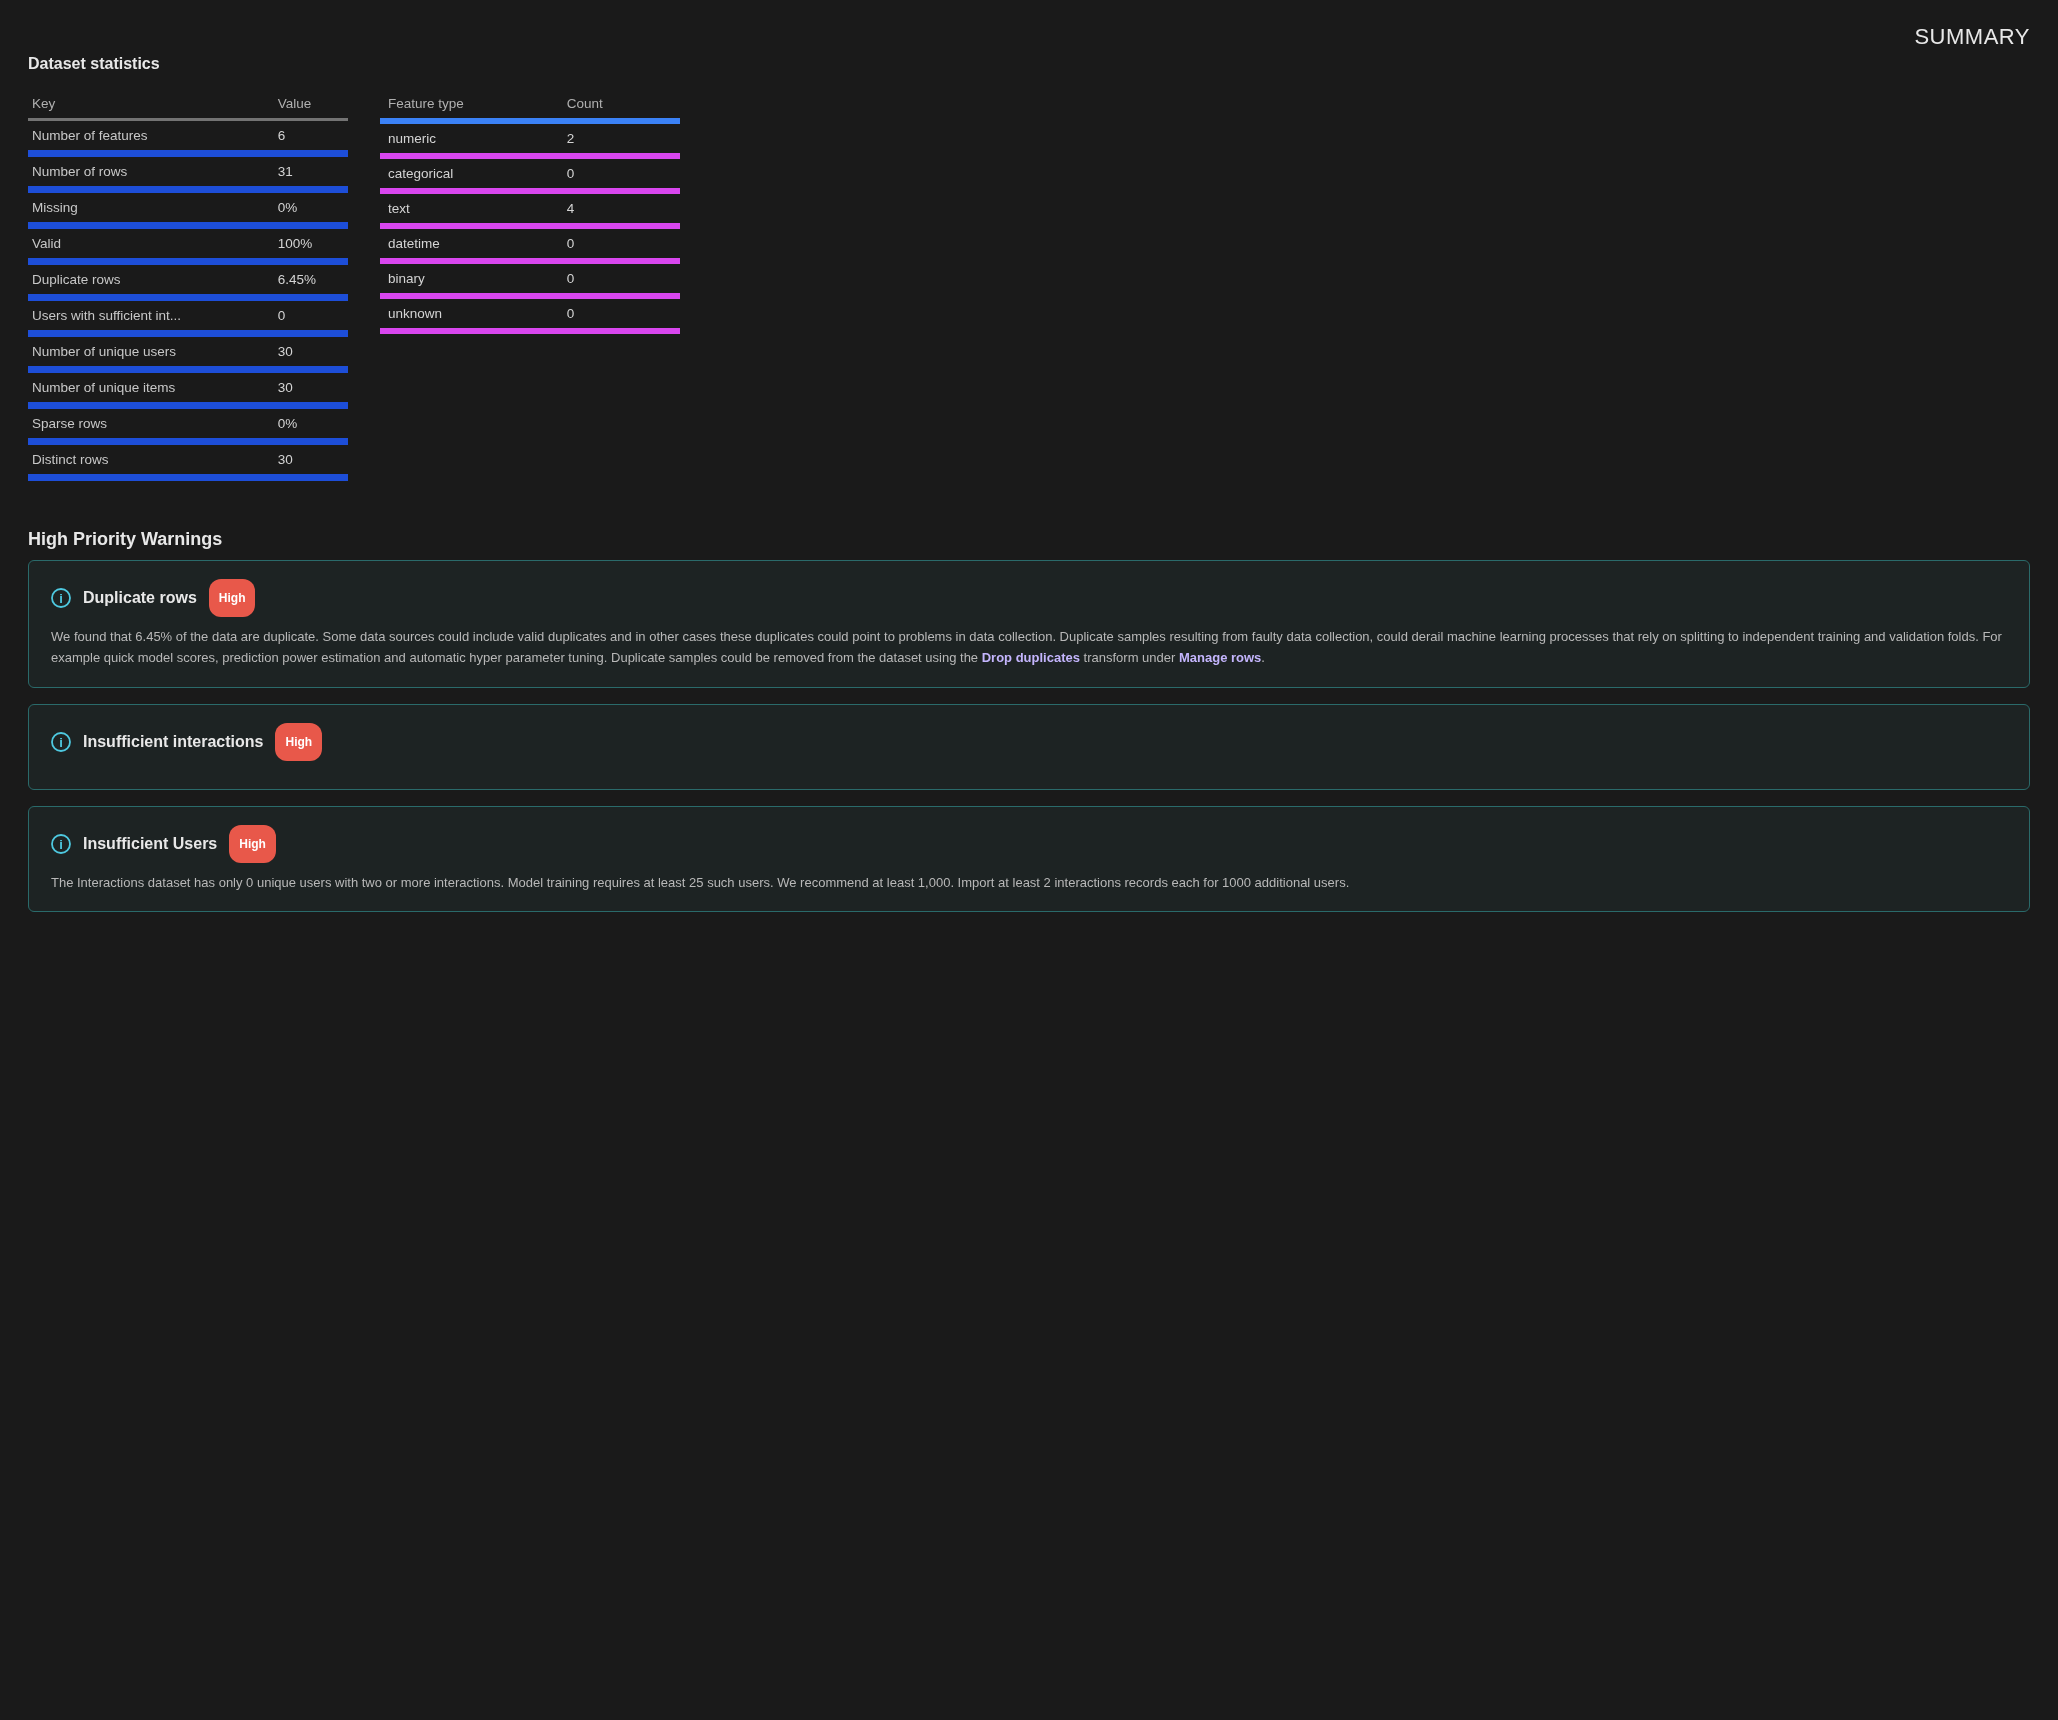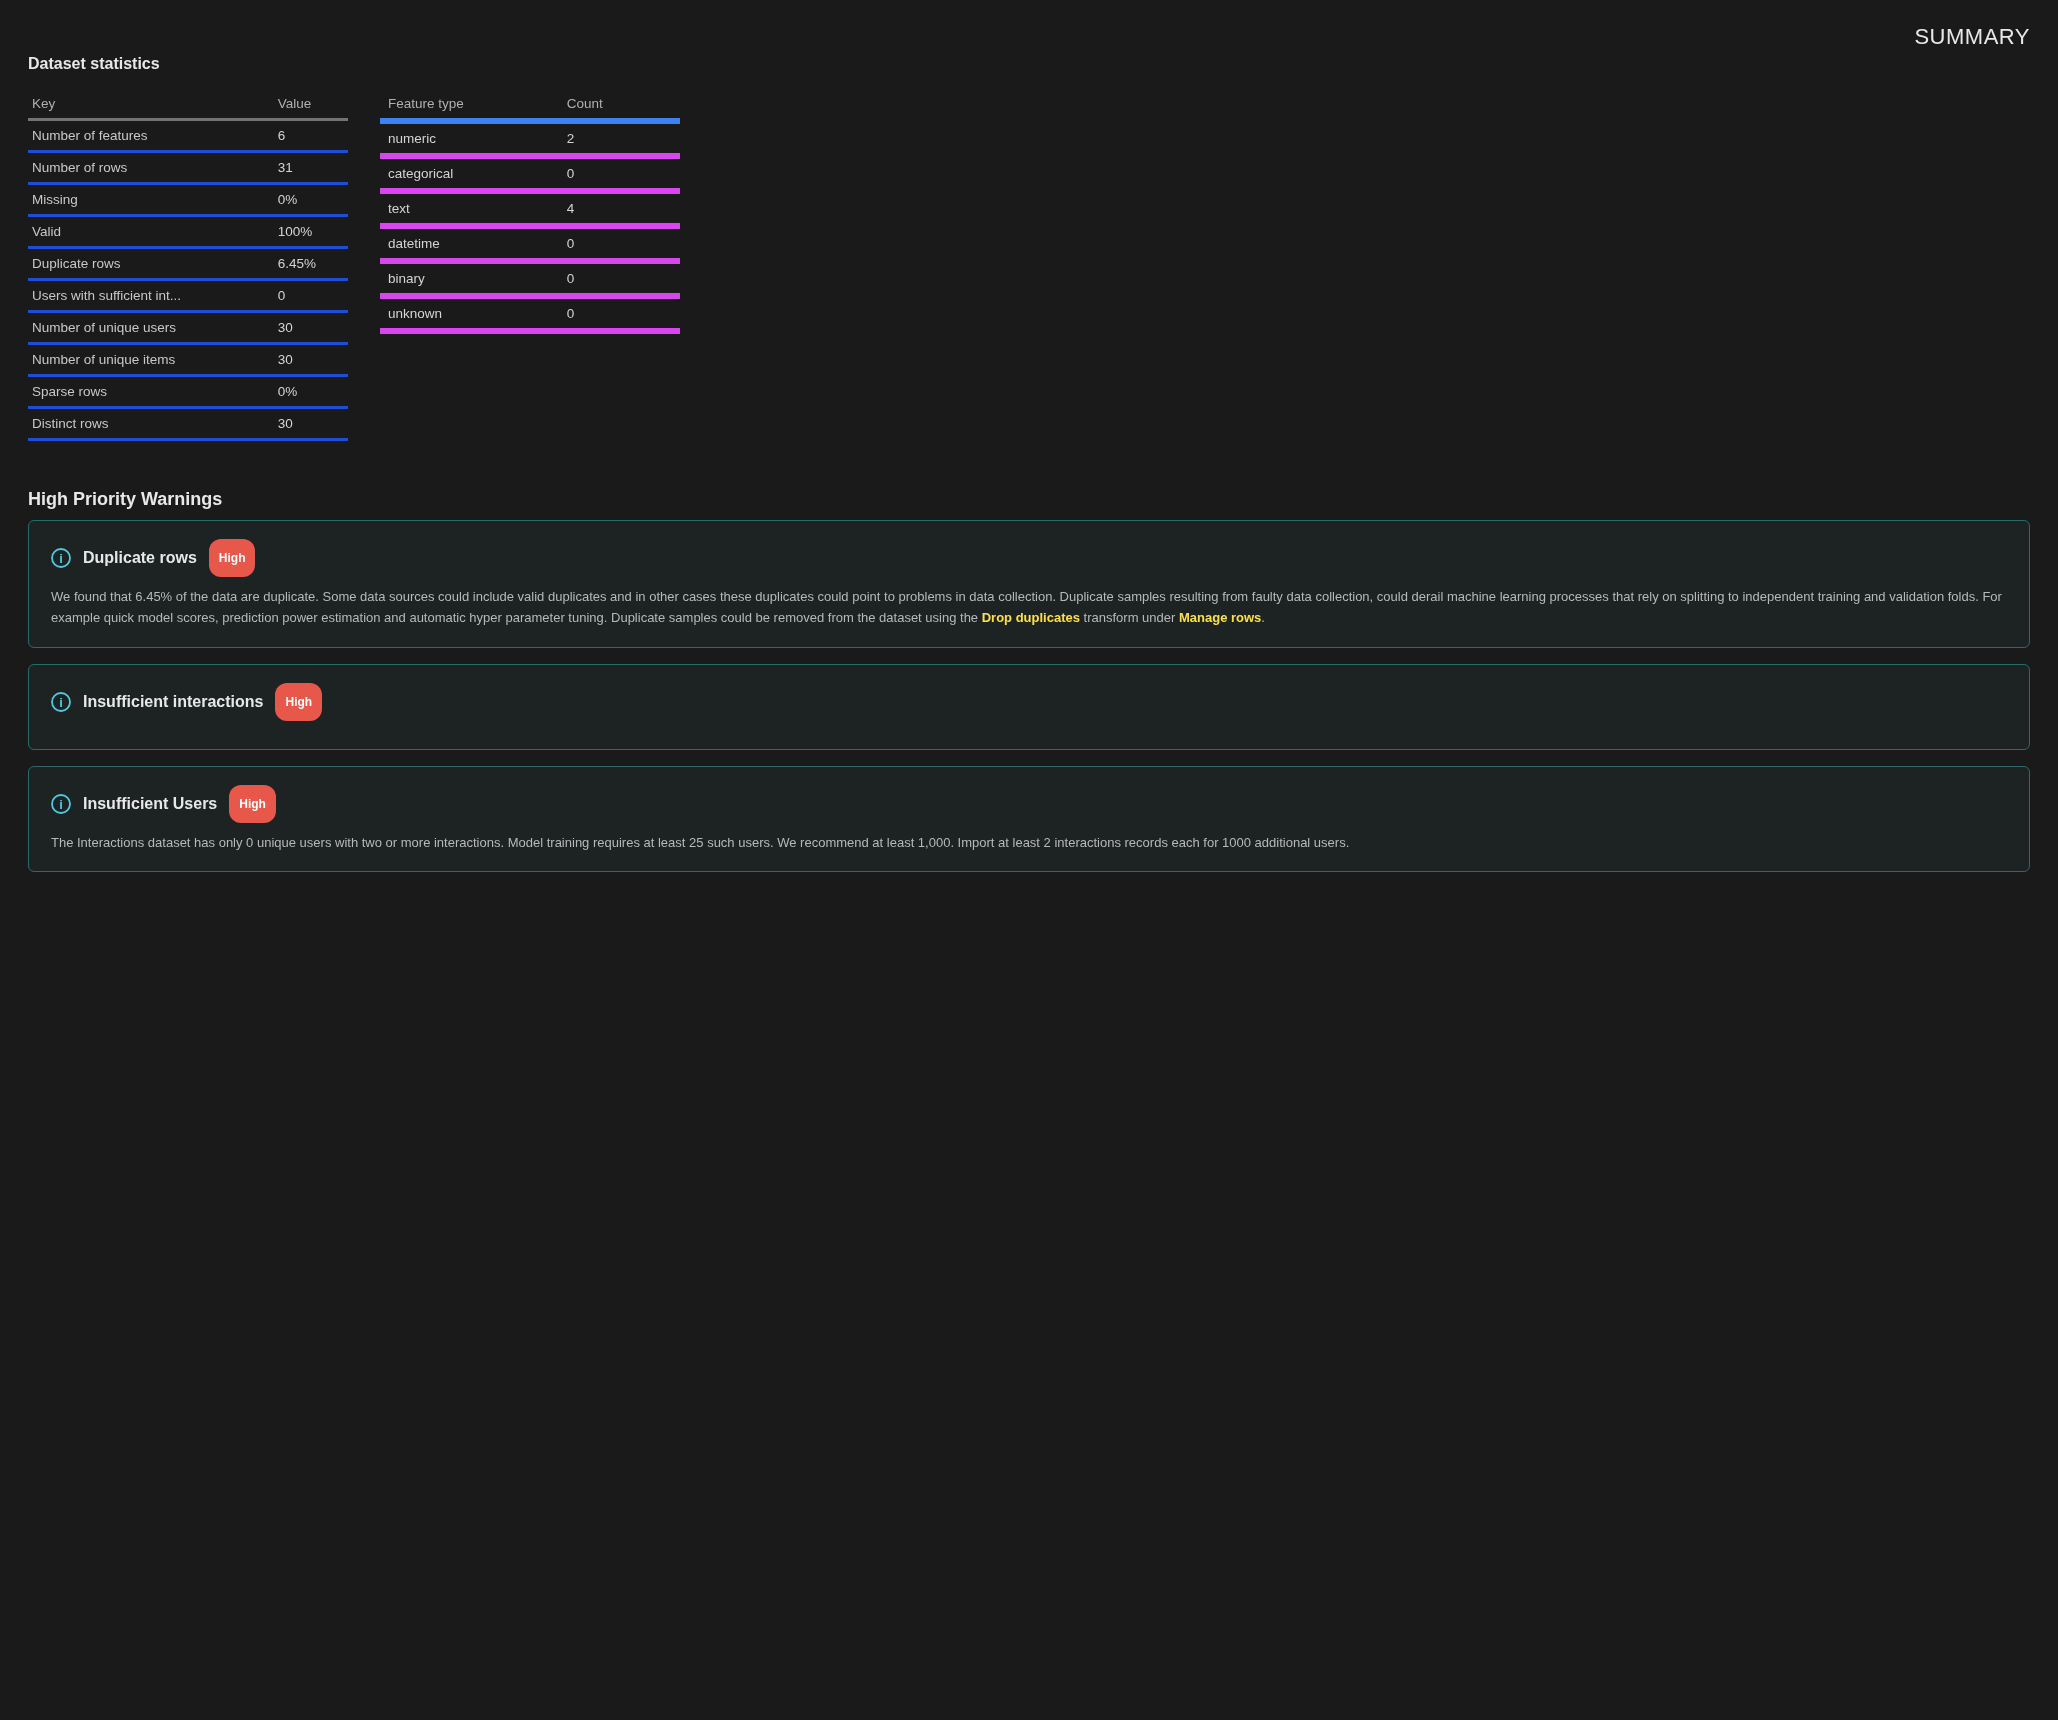--- a/index.html
+++ b/index.html
@@ -37,21 +37,21 @@
       margin-bottom: 48px;
     }
     table.stats-table {
       border-collapse: collapse;
       min-width: 320px;
     }
     table.stats-table th,
     table.stats-table td {
       padding: 7px 12px 7px 4px;
       text-align: left;
-      border-bottom: 3px solid #1d4ed8;
+      border-bottom: 7px solid #1d4ed8;
       color: #d4d4d4;
       font-size: 13.5px;
     }
     table.stats-table th {
       color: #b0b0b0;
       font-weight: 500;
       border-bottom: 3px solid #737373;
       background: transparent;
     }
     table.stats-table td:first-child {
@@ -114,21 +114,21 @@
       font-weight: 600;
       padding: 12px 10px;
       border-radius: 12px;
     }
     .warning-body {
       font-size: 13px;
       color: #b8b8b8;
       line-height: 1.6;
     }
     .warning-body strong {
-      color: #fde047;
+      color: #c4b5fd;
       font-weight: 600;
     }
     .stats-left, .stats-right {
       display: flex;
       flex-direction: column;
     }
   </style>
 </head>
 <body>
 

